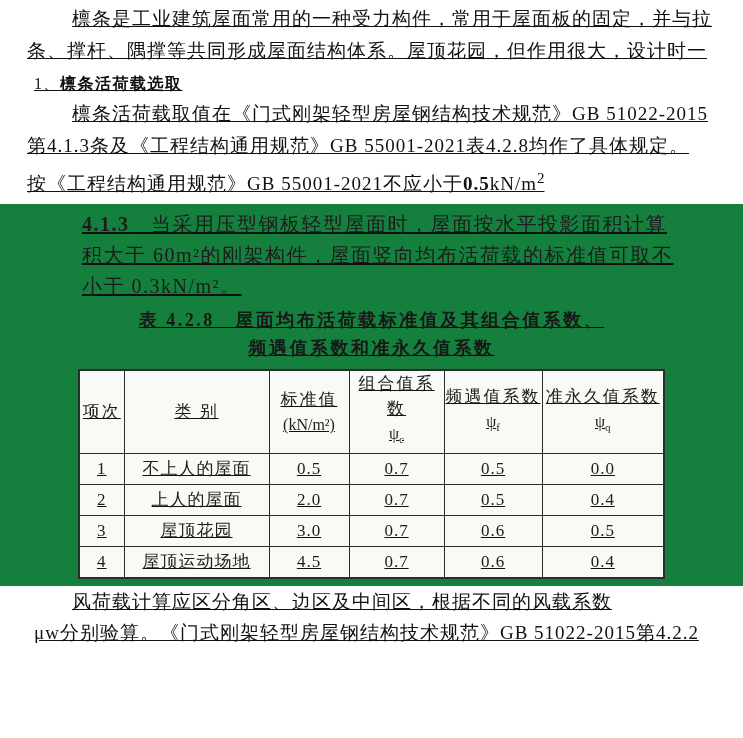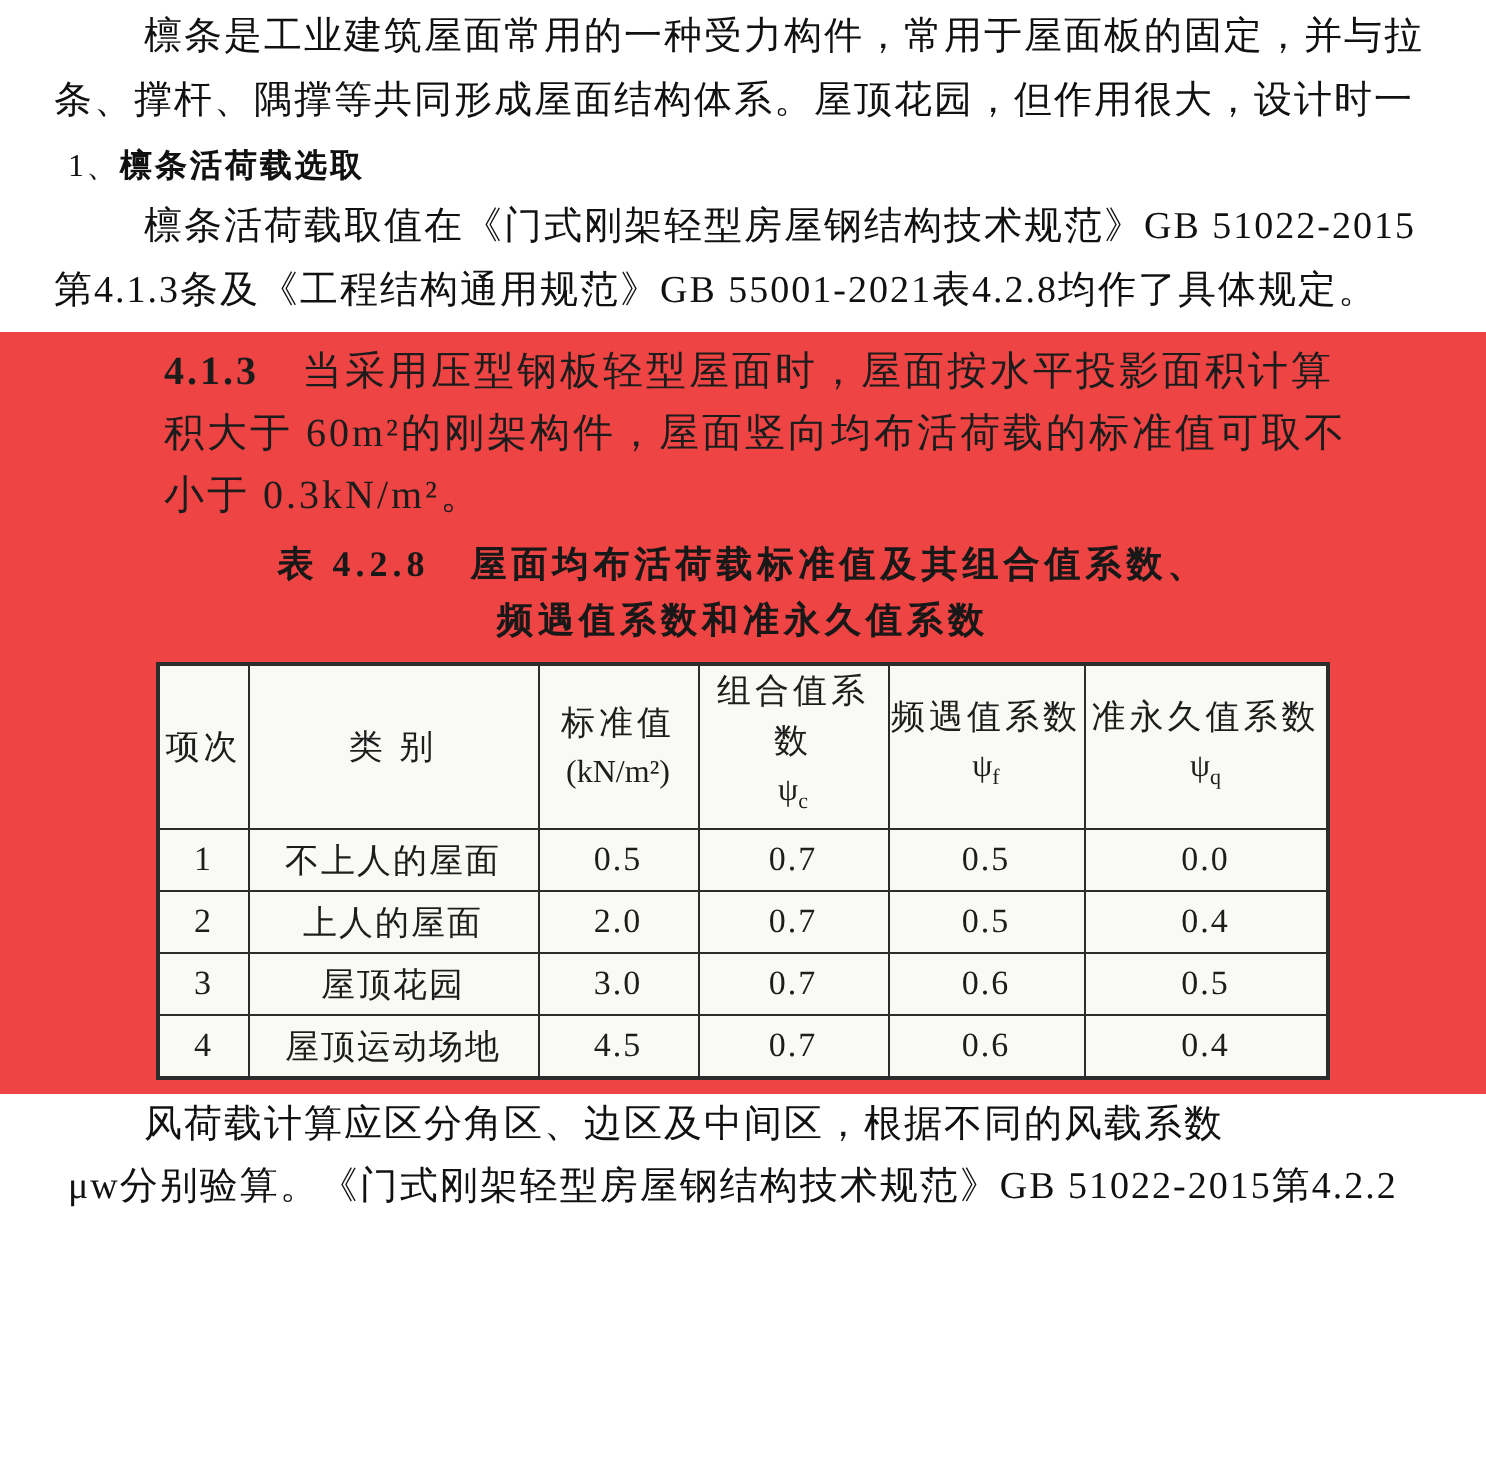--- a/index.html
+++ b/index.html
@@ -2,21 +2,21 @@
 <html><head>
 <meta charset="utf-8">
 <style>
   html,body { margin:0; padding:0; }
   body {
     width:743px; height:738px; overflow:hidden;
     background:#ffffff;
     font-family:"Liberation Serif","DejaVu Serif",serif;
     color:#111111;
   }
-  .page { width:743px; height:738px; overflow:hidden; position:relative; }
+  .page { width:743px; height:738px; overflow:hidden; position:relative;text-decoration:underline; }
 
   
   .para { margin:0 24px 0 27px; }
   .line {
     font-size:19px; line-height:32px;
     letter-spacing:1px; white-space:nowrap;
   }
   .indent { text-indent:45px; }
   .pad6 { padding-left:7px; }
   .intro { padding-top:3px; }
@@ -27,21 +27,21 @@
     font-size:16px; line-height:29px; white-space:nowrap;
     letter-spacing:1px;
   }
   .heading .h-title { font-weight:bold; letter-spacing:1.5px; }
 
   .note-line sup { font-size:15px; letter-spacing:0; }
 
   
   .scan {
     margin-top:4px;
-    background:#ef4444;
+    background:#15803d;
     padding:5px 0 7px 0;
   }
   .clause {
     padding-left:82px; padding-right:40px;
     color:#1c1c1c;
   }
   .clause .sline {
     font-size:20px; line-height:31px;
     letter-spacing:1.5px; white-space:nowrap;
   }
@@ -89,20 +89,23 @@
 
   <div class="heading">
     <span class="h-num">1、</span><span class="h-title">檩条活荷载选取</span>
   </div>
 
   <div class="para">
     <div class="line indent">檩条活荷载取值在《门式刚架轻型房屋钢结构技术规范》GB 51022-2015</div>
     <div class="line">第4.1.3条及《工程结构通用规范》GB 55001-2021表4.2.8均作了具体规定。</div>
   </div>
 
+  <div class="para">
+    <div class="line note-line"><span>按《工程结构通用规范》GB 55001-2021不应小于</span><span style="font-weight: bold;">0.5</span><span>kN/m</span><sup>2</sup></div>
+  </div>
 
   <div class="scan">
 
     <div class="clause">
       <div class="sline"><span style="font-weight: bold;">4.1.3</span><span>　当采用压型钢板轻型屋面时，屋面按水平投影面积计算</span></div>
       <div class="sline"><span>积大于 60m²的刚架构件，屋面竖向均布活荷载的标准值可取不</span></div>
       <div class="sline"><span>小于 0.3kN/m²。</span></div>
     </div>
 
     <div class="ttitle">

